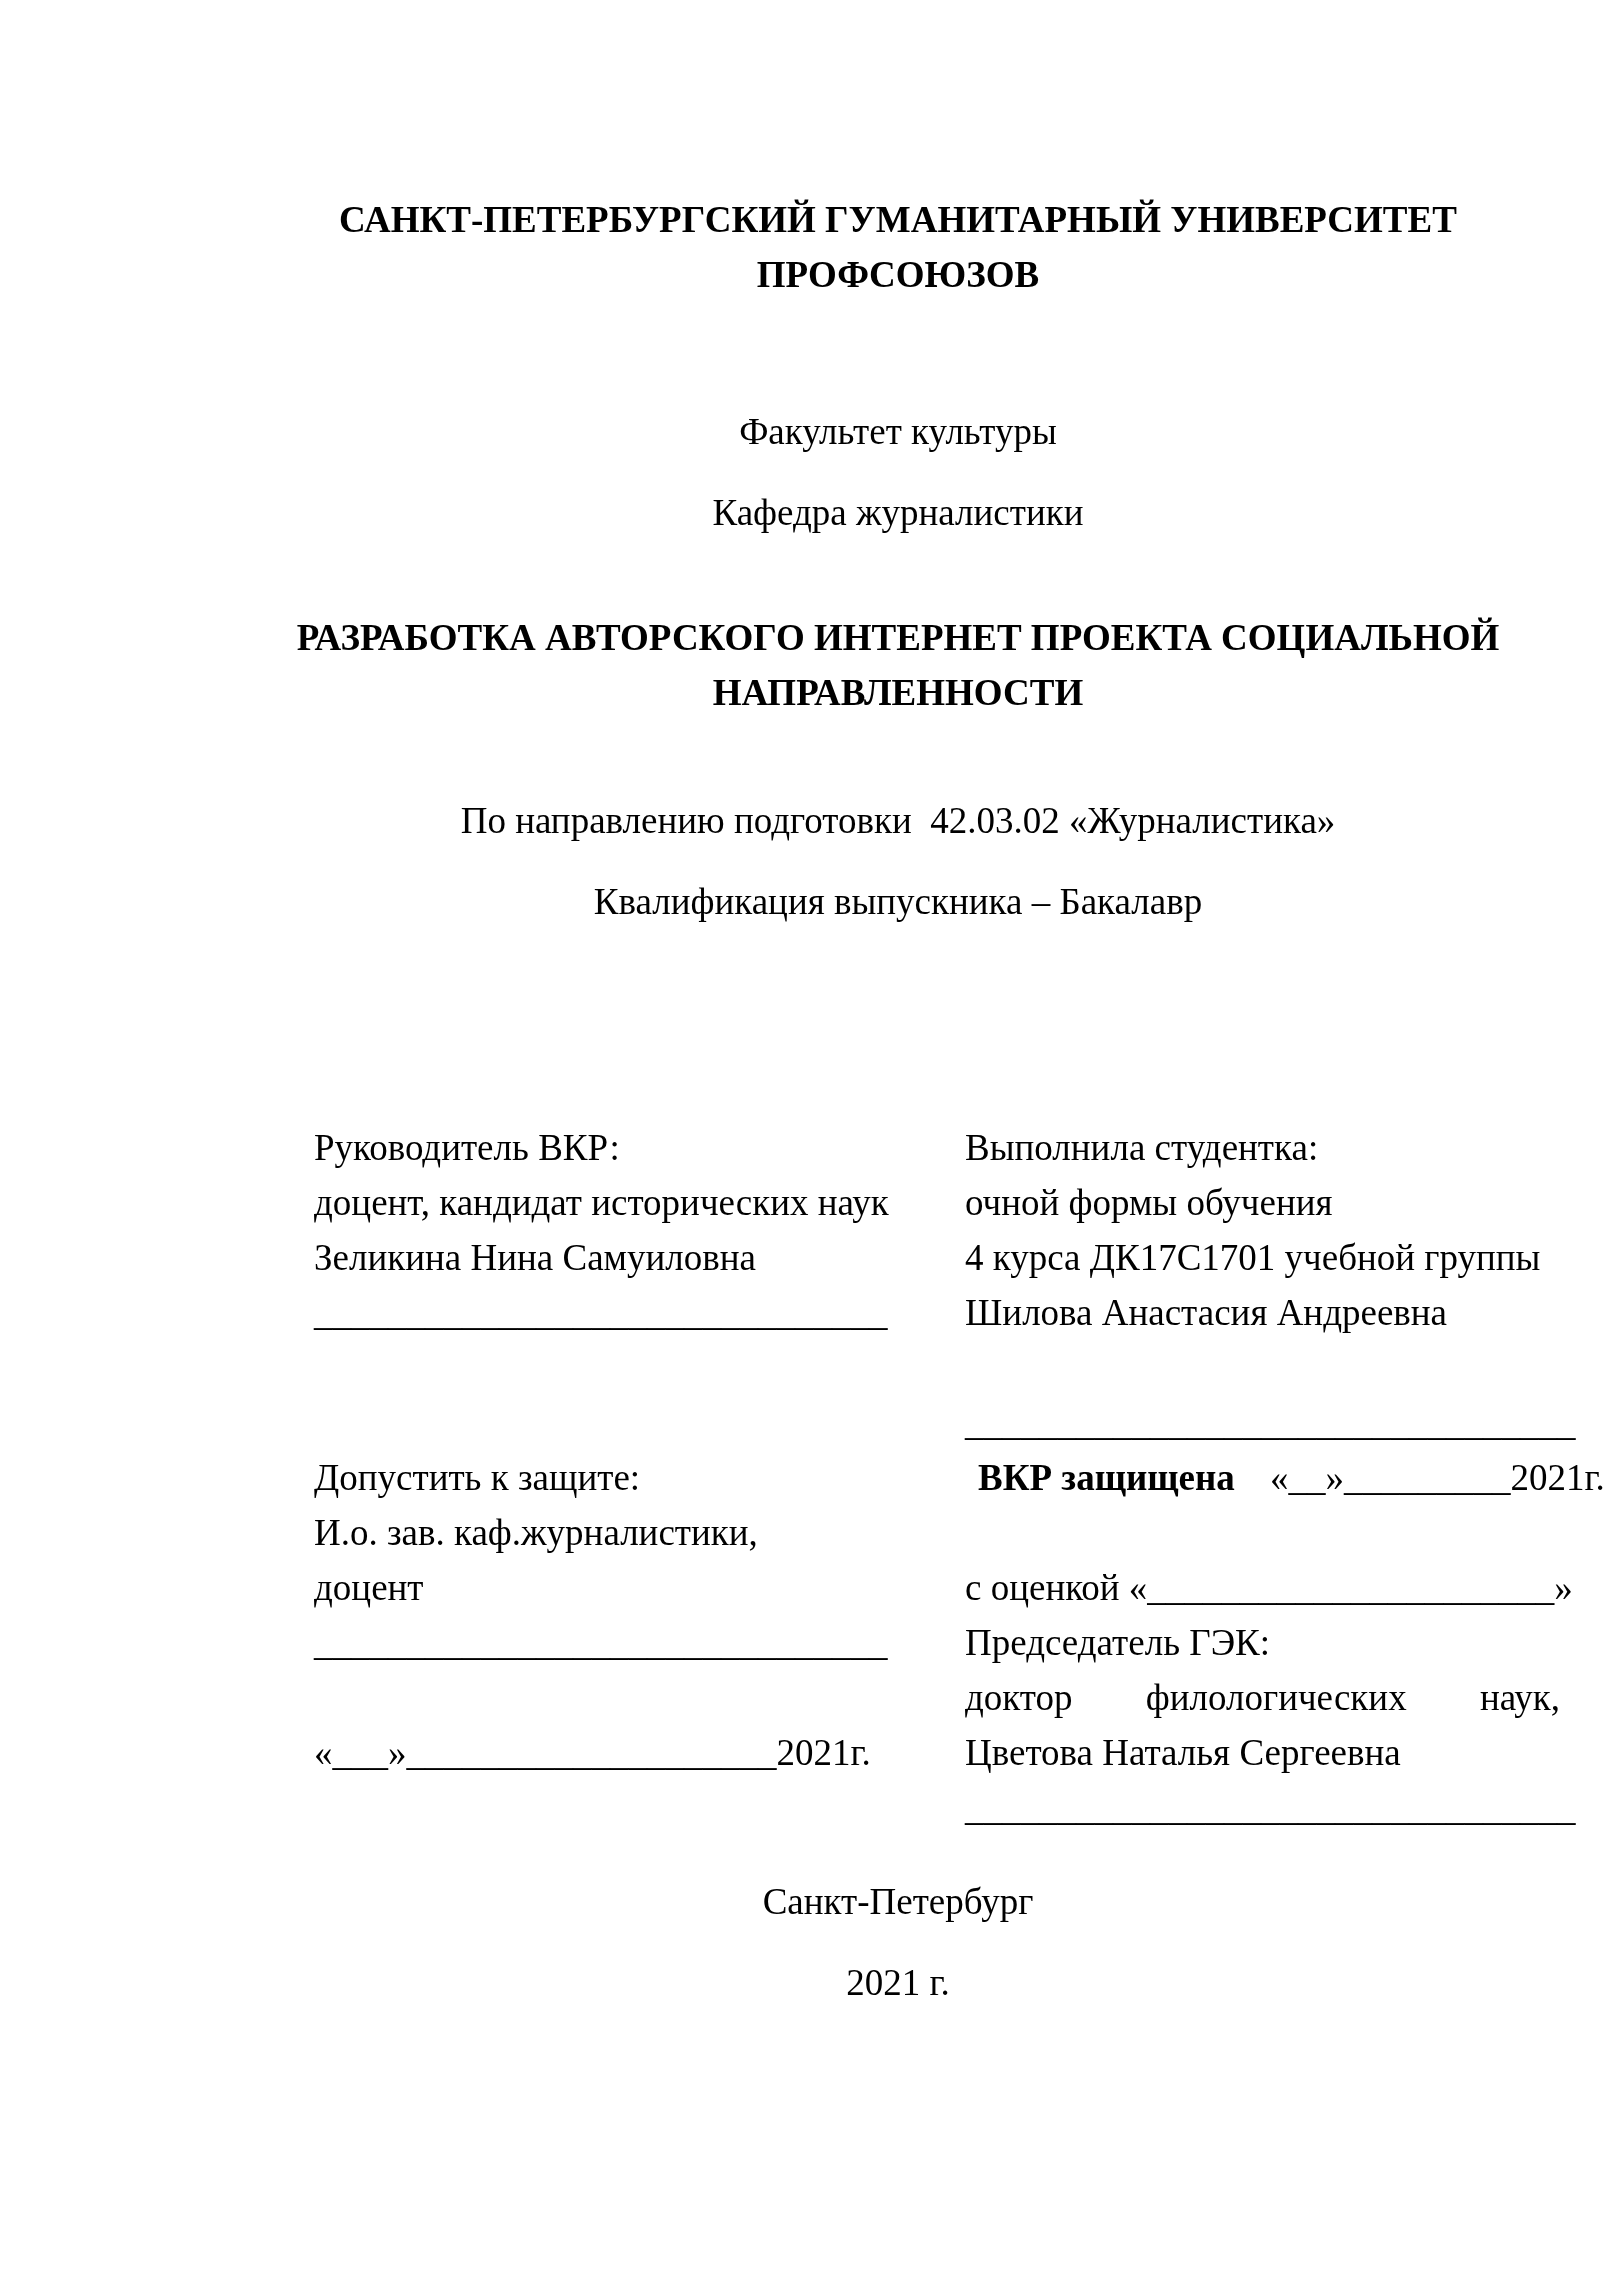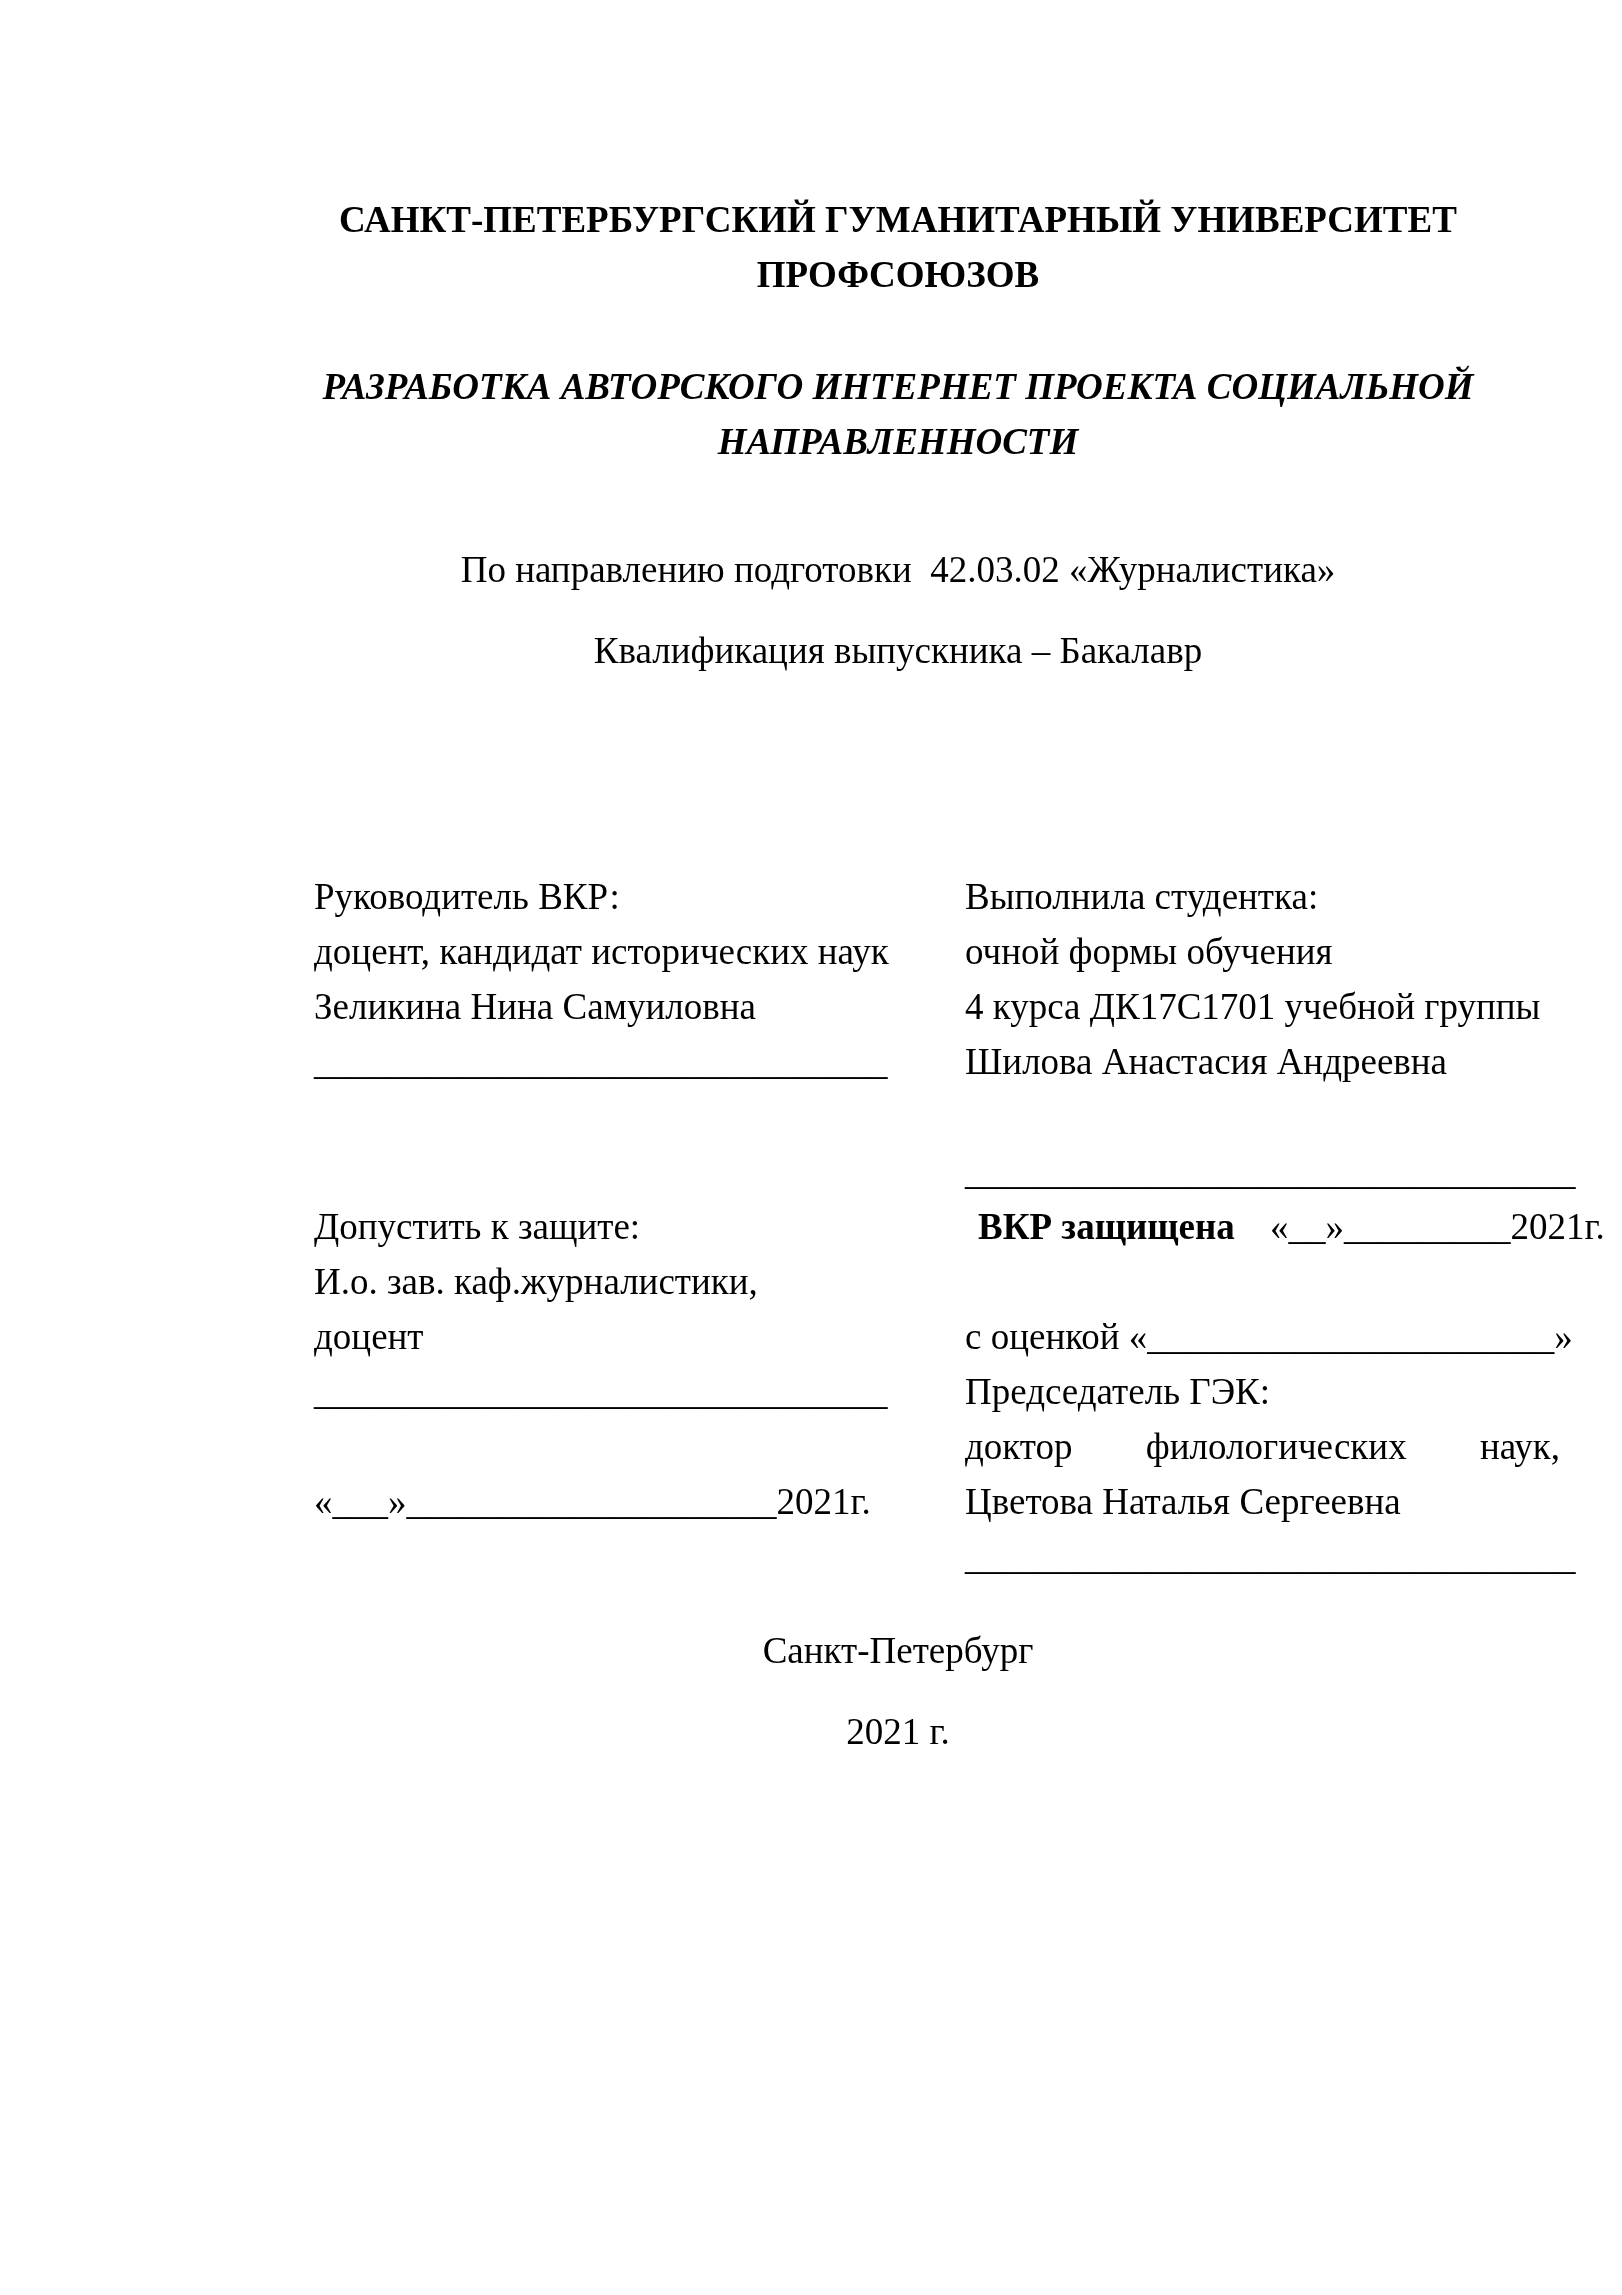--- a/index.html
+++ b/index.html
@@ -15,21 +15,21 @@
   .content {
     padding: 140px 89px 0 236px; 
   }
   .center { text-align: center; }
   .bold { font-weight: bold; }
   .lh { line-height: 55px; }
 
   .university { margin-top: 0; }
   .faculty-block { margin-top: 63px; }
   .work-type { margin-top: 122px; }
-  .thesis-title { margin-top: 31px; font-style: italic; }
+  .thesis-title { margin-top: 31px; }
   .program-block { margin-top: 34px; }
   .prewrap { white-space: pre-wrap; }
 
   .columns {
     margin-top: 126px;
     display: flex;
     flex-direction: row;
   }
   .col { display: block; }
   .col.left  { width: 604px; margin-right: 47px; }
@@ -50,20 +50,24 @@
   .footer-block { }
 </style>
 </head>
 <body>
 
 <div class="page">
   <div class="content">
 
     <div class="center bold lh university">САНКТ-ПЕТЕРБУРГСКИЙ ГУМАНИТАРНЫЙ УНИВЕРСИТЕТ ПРОФСОЮЗОВ</div>
 
+    <div class="center lh faculty-block">
+      <div>Факультет культуры</div>
+      <div>Кафедра журналистики</div>
+    </div>
 
 
     <div class="center bold lh thesis-title">РАЗРАБОТКА АВТОРСКОГО ИНТЕРНЕТ ПРОЕКТА СОЦИАЛЬНОЙ НАПРАВЛЕННОСТИ</div>
 
     <div class="center lh program-block">
       <div class="prewrap">По направлению подготовки  42.03.02 «Журналистика»</div>
       <div>Квалификация выпускника – Бакалавр</div>
     </div>
 
     <div class="columns">

